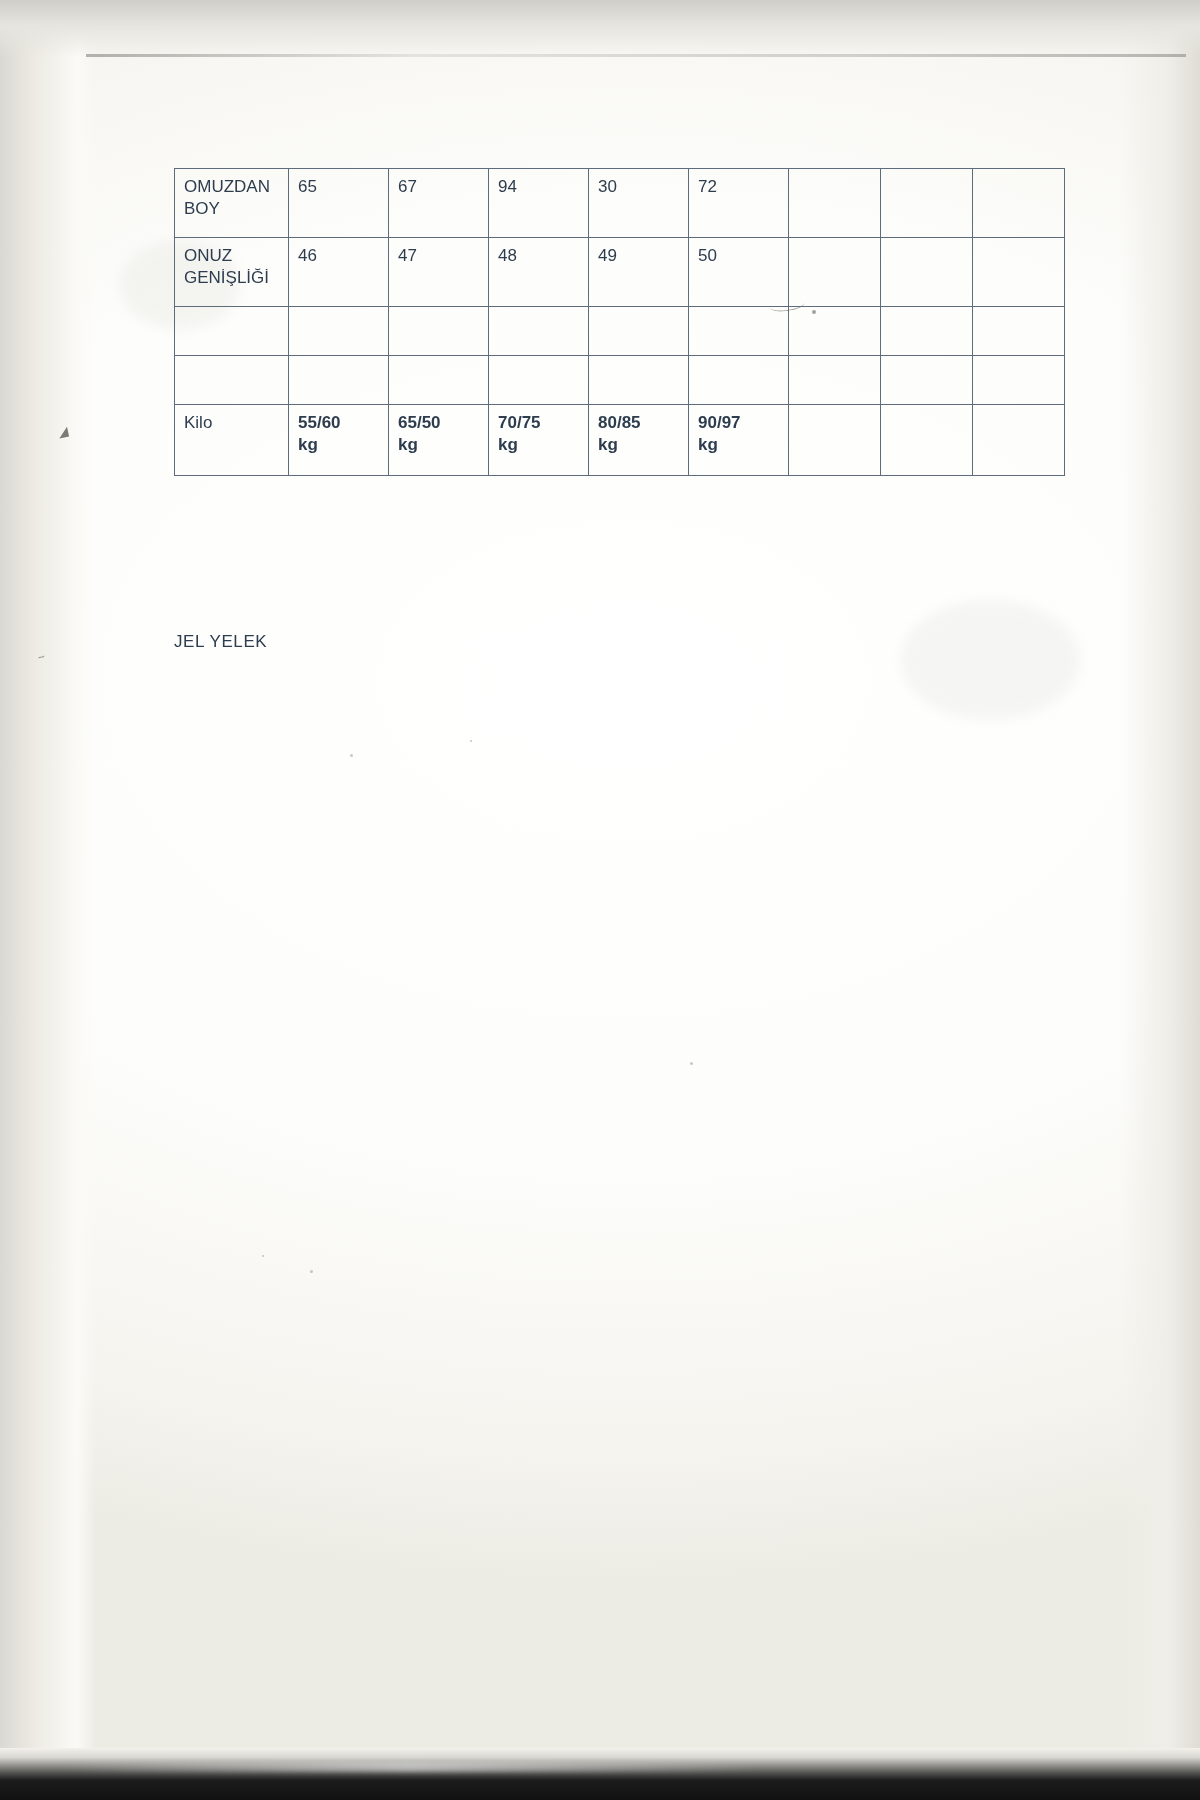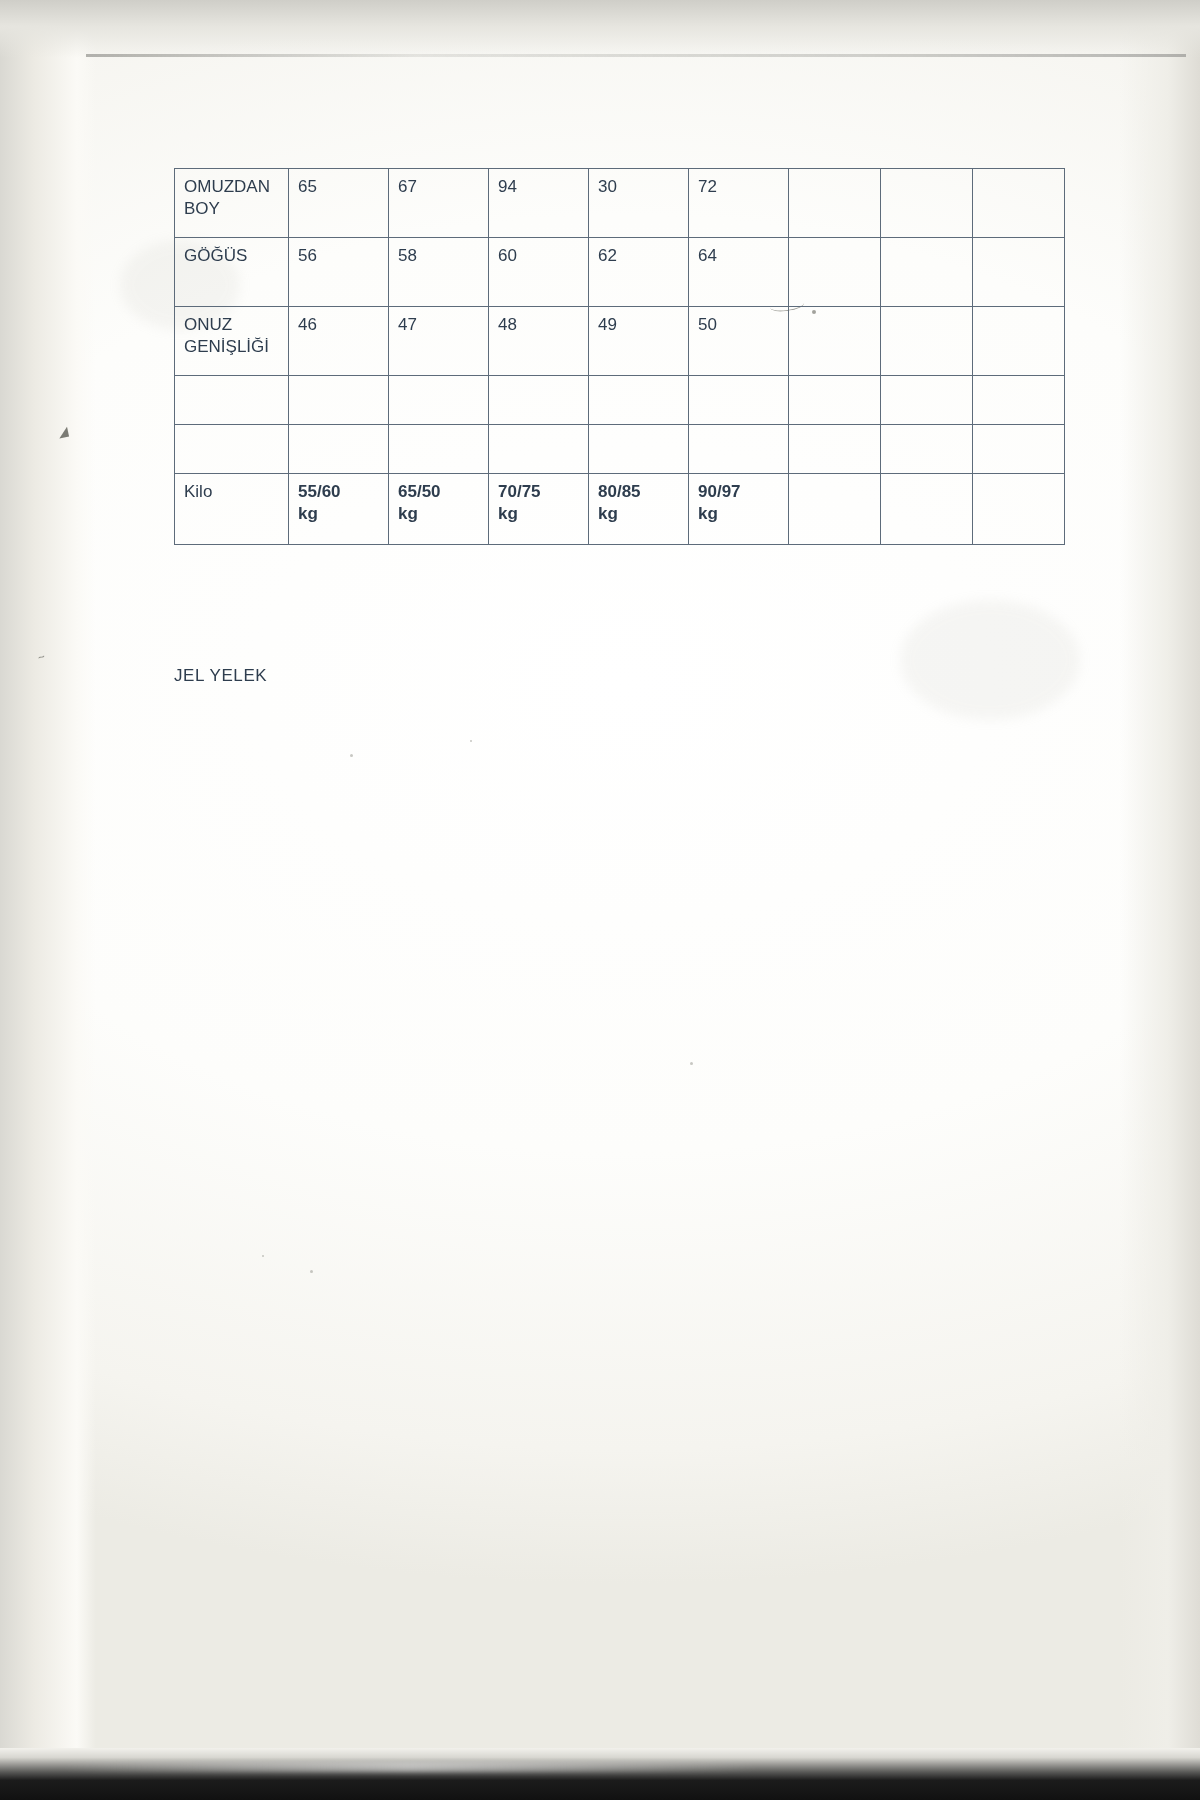--- a/index.html
+++ b/index.html
@@ -106,21 +106,21 @@
   .r-tall td { height: 54px; margin-left: 20px; }
   .r-blank td { height: 34px; }
   .r-kilo td { height: 56px; }
 
   .kg-line { display: block; font-weight: bold; }
 
   
   .caption {
     position: absolute;
     left: 174px;
-    top: 666px;
+    top: 632px;
     font-size: 17px;
     color: #2e3d4e;
     letter-spacing: 0.6px;
     font-family: "Liberation Sans", sans-serif;
   }
 
   
   .speck {
     position: absolute;
     background: #9a9a93;
@@ -209,31 +209,20 @@
           <td>65</td>
           <td>67</td>
           <td>94</td>
           <td>30</td>
           <td>72</td>
           <td></td>
           <td></td>
           <td></td>
         </tr>
 
-        <tr class="r-tall">
-          <td>GÖĞÜS</td>
-          <td>56</td>
-          <td>58</td>
-          <td>60</td>
-          <td>62</td>
-          <td>64</td>
-          <td></td>
-          <td></td>
-          <td></td>
-        </tr>
 
         <tr class="r-tall">
           <td>ONUZ GENİŞLİĞİ</td>
           <td>46</td>
           <td>47</td>
           <td>48</td>
           <td>49</td>
           <td>50</td>
           <td></td>
           <td></td>

